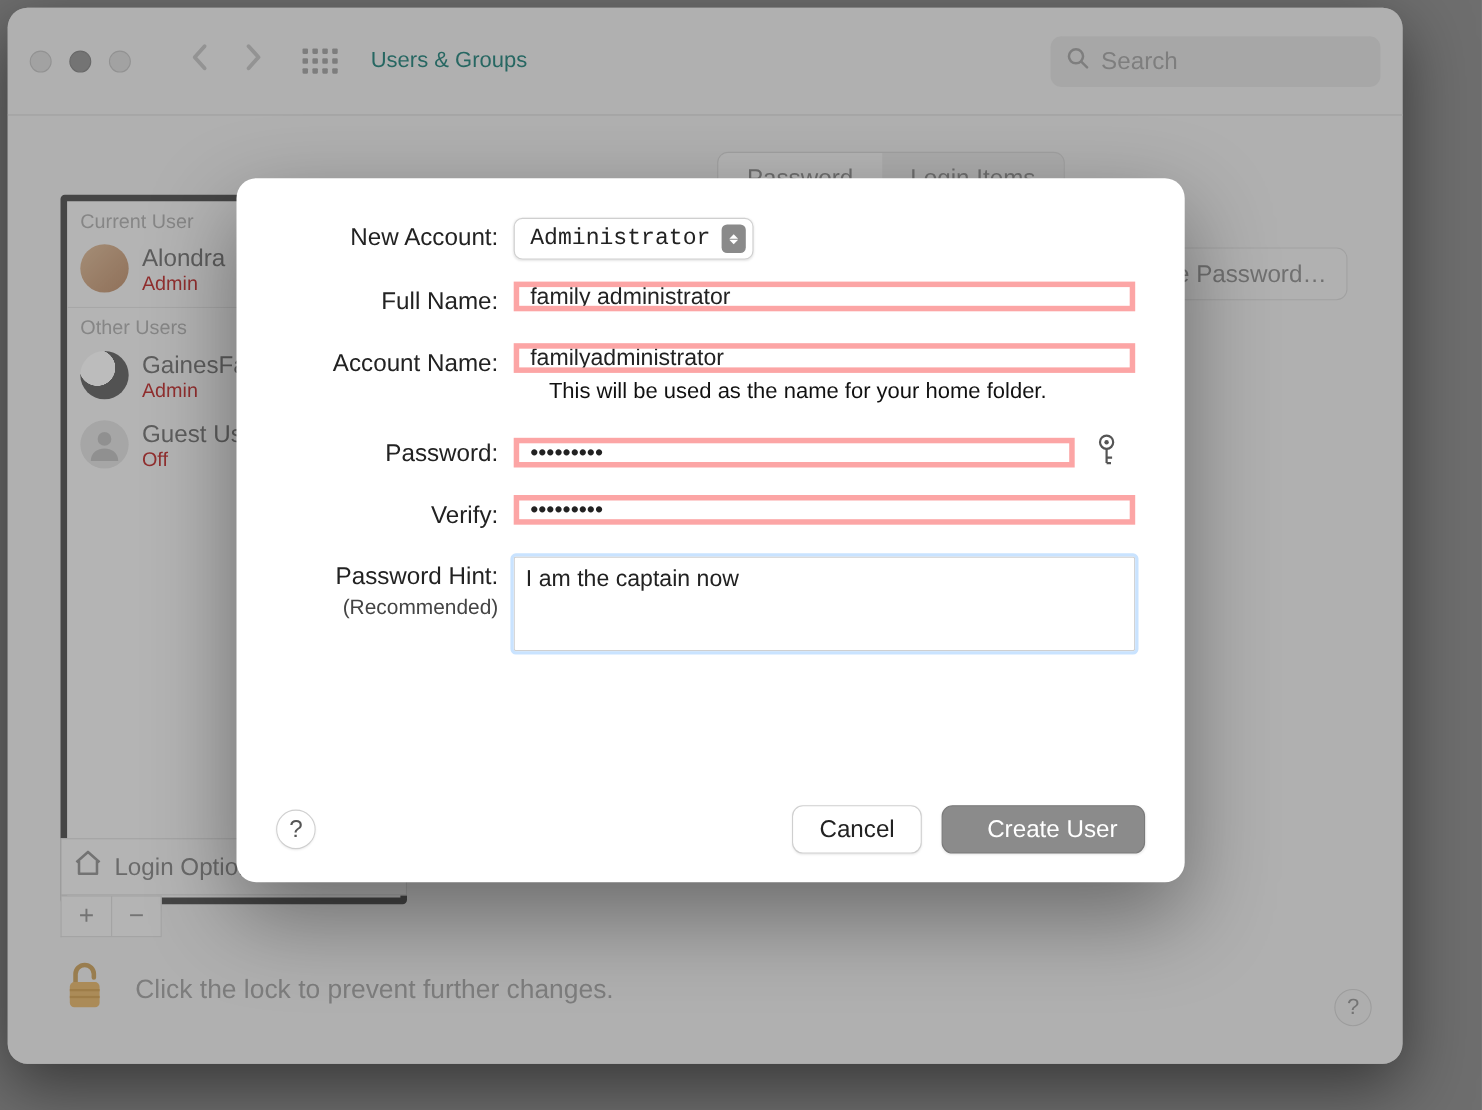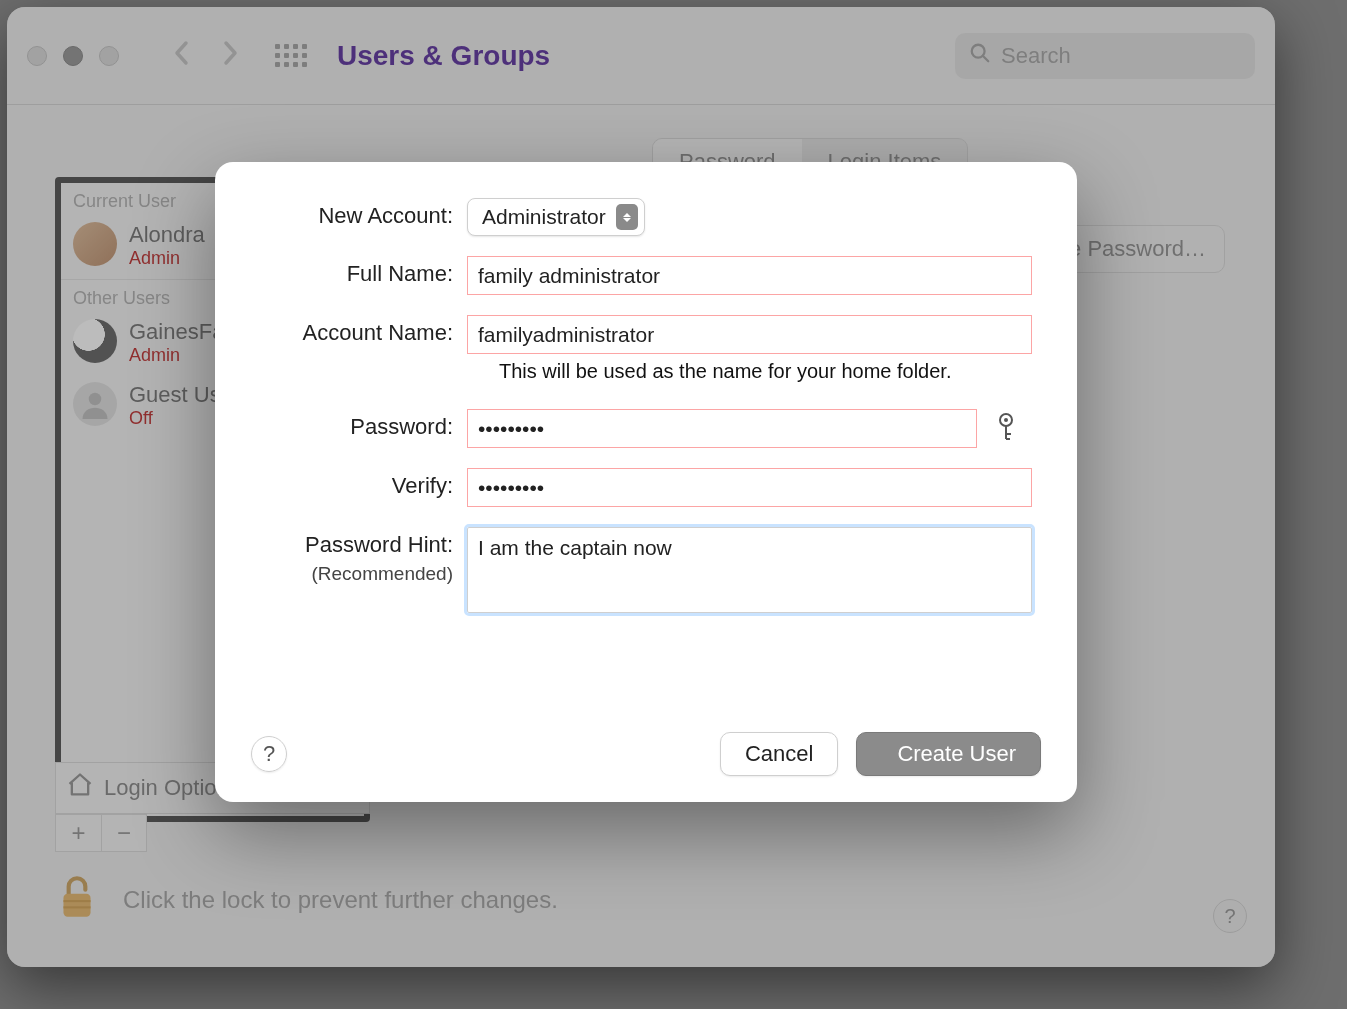--- a/index.html
+++ b/index.html
@@ -24,21 +24,21 @@
     gap: 18px;
   }
   .traffic { display: flex; gap: 16px; margin-right: 30px; }
   .traffic .dot { width: 20px; height: 20px; border-radius: 50%; background: #d6d6d6; border: 1px solid #bcbcbc; }
   .traffic .dot.filled { background: #8b8b8b; border-color: #7a7a7a; }
 
   .nav-arrow { width: 30px; font-size: 34px; color: #bdbdbd; text-align: center; }
   .grid-icon { width: 32px; height: 32px; display: grid; grid-template-columns: repeat(4,5px); grid-template-rows: repeat(3,5px); gap:4px; align-content:center; justify-content:center; margin: 0 12px;}
   .grid-icon span { background: #9a9a9a; border-radius: 1px; }
 
-  .title { font-size: 28px; font-weight: 700; color: #4c1d95; }
+  .title { font-size: 20px; font-weight: 400; color: #0f766e; }
 
   .search-box {
     margin-left: auto;
     width: 300px; height: 46px;
     background: #dedede;
     border-radius: 10px;
     display: flex; align-items: center; padding: 0 14px;
     gap: 10px; color: #9c9c9c; font-size: 22px;
   }
 
@@ -100,28 +100,29 @@
 
   .popup-btn {
     display:inline-flex; align-items:center;
     height:38px;
     background:#fff;
     border:1px solid #cfcfcf;
     border-radius:8px;
     padding: 0 6px 0 14px;
     font-size:21px; color:#222;
     box-shadow: 0 1px 2px rgba(0,0,0,0.1);
+    font-family: Liberation Mono, monospace;
   }
   .popup-chevs { width:22px; height:26px; background:#8a8a8a; border-radius:5px; margin-left:10px; display:flex; flex-direction:column; align-items:center; justify-content:center; gap:1px;}
   .popup-chevs::before{content:""; border:4px solid transparent; border-bottom-color:#fff;}
   .popup-chevs::after{content:""; border:4px solid transparent; border-top-color:#fff;}
 
   .text-input {
-    width: 565px; height:39px;
-    border:1px solid #fca5a5;
+    width: 565px; height:27px;
+    border:5px solid #fca5a5;
     font-size:21px; padding:0 10px;
     color:#222; background:#fff;
     font-family:inherit;
   }
   .pw-row { display:flex; align-items:center; gap:18px; }
   .pw-row .text-input { width: 510px; }
   .key-icon { color:#555; }
 
   .helper-text { font-size:20px; color:#111; margin: 6px 0 20px 32px; }
 

